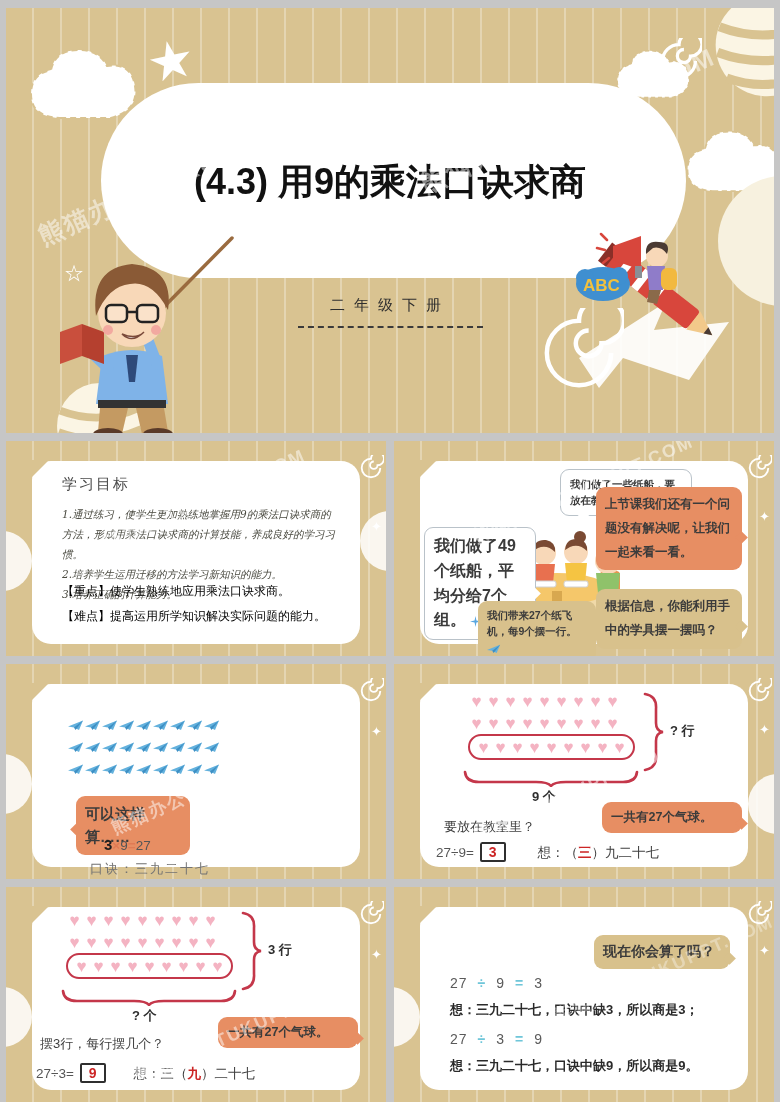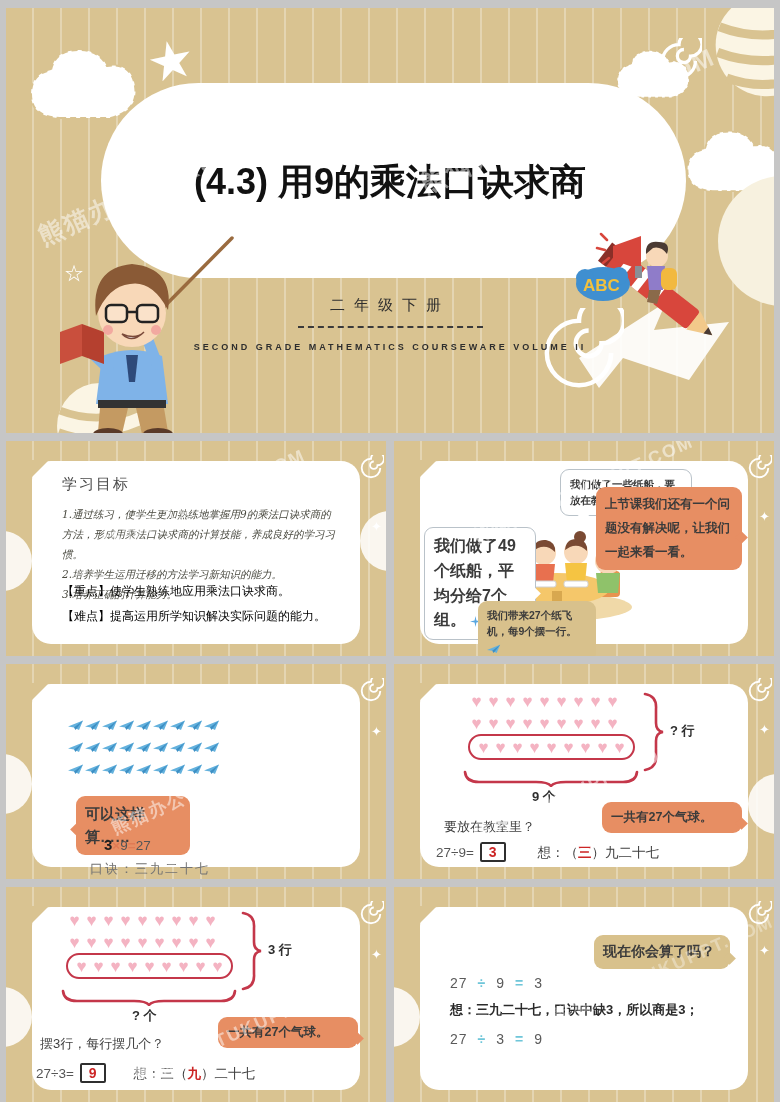--- a/index.html
+++ b/index.html
@@ -105,21 +105,20 @@
     <svg style="position:absolute;left:706px;top:-18px;" width="110" height="110" viewBox="0 0 60 60">
       <circle cx="30" cy="30" r="28" fill="#fbf5e4"></circle>
       <path d="M4,20 Q30,30 56,18 M3,34 Q30,44 57,32 M8,48 Q30,56 52,46" stroke="#d9c391" stroke-width="5" fill="none"></path>
     </svg>
     <div style="position:absolute;left:712px;top:168px;width:130px;height:130px;border-radius:50%;background:#f7f1df;"></div>
 
     <div class="blob"></div>
     <div class="big-title">(4.3) 用9的乘法口诀求商</div>
     <div class="subtitle">二年级下册</div>
     <div class="dash-line"></div>
-    <div class="subtitle-en">SECOND GRADE MATHEMATICS COURSEWARE VOLUME II</div>
 
     <svg style="position:absolute;left:26px;top:220px;" width="220" height="210" viewBox="0 0 220 210">
       <line x1="200" y1="10" x2="116" y2="95" stroke="#9a6b3f" stroke-width="3.5" stroke-linecap="round"></line>
       <path d="M70,128 Q100,116 130,128 L136,176 L64,176 Z" fill="#7fb3e8"></path>
       <path d="M125,136 L112,102" stroke="#7fb3e8" stroke-width="11" stroke-linecap="round"></path>
       <path d="M76,140 L48,114" stroke="#7fb3e8" stroke-width="11" stroke-linecap="round"></path>
       <path d="M28,104 L50,96 L50,128 L28,136 Z" fill="#c94f3d"></path>
       <path d="M50,96 L72,104 L72,136 L50,128 Z" fill="#b5402f"></path>
       <polygon points="94,127 106,127 103,154 97,154" fill="#2e4a7a"></polygon>
       <circle cx="100" cy="85" r="34" fill="#f8d8b8"></circle>
@@ -233,20 +232,23 @@
       <div class="bub tan t-br" style="left:58px;top:140px;width:100px;font-size:10.5px;">
         <span>我们带来27个纸飞机，每9个摆一行。</span>
         <svg width="14" height="10" viewBox="0 0 32 20" style="vertical-align:middle;">
             <polygon points="0,12 30,0 22,19 12,14" fill="#63b1dd"></polygon>
             <polygon points="12,14 30,0 15,19" fill="#3d8fc4"></polygon>
           </svg>
       </div>
       <div class="bub orange t-r" style="right:6px;top:26px;width:128px;font-size:12.5px;line-height:1.9;">
         <span>上节课我们还有一个问题没有解决呢，让我们一起来看一看。</span>
       </div>
+      <div class="bub tan t-r" style="right:6px;top:128px;width:128px;font-size:12.5px;line-height:1.9;">
+        <span>根据信息，你能利用手中的学具摆一摆吗？</span>
+      </div>
     </div>
     <div class="wm" style="left:70px;top:36px;font-size:18px;">熊猫办公 TUKUPPT.COM</div>
   </div>
 
   <div class="slide" id="s4">
     <svg class="spiral" style="right:2px;top:14px;" width="26" height="26" viewBox="0 0 28 28">
         <path d="M24,14 a10,10 0 1,1 -10,-10 a7,7 0 1,1 7,7 a4,4 0 1,1 -4,-4" stroke="#fff" stroke-width="2" fill="none"></path>
       </svg>
     <div class="crescent" style="left:-34px;top:90px;"></div>
     <div class="edge-star" style="right:4px;top:60px;">✦</div>
@@ -520,17 +522,18 @@
       <div class="bub tan t-r" style="left:174px;top:28px;width:118px;font-size:14px;">
         <span>现在你会算了吗？</span>
       </div>
       <div class="sum-eq" style="left:30px;top:68px;text-align:right;">
         <span>27</span><span class="top">÷</span><span>9</span><span class="top">=</span><span>3</span>
       </div>
       <div class="sum-think" style="left:30px;top:94px;">想：三九二十七，口诀中缺3，所以商是3；</div>
       <div class="sum-eq" style="left:30px;top:124px;">
         <span>27</span><span class="top">÷</span><span>3</span><span class="top">=</span><span>9</span>
       </div>
+      <div class="sum-think" style="left:30px;top:150px;">想：三九二十七，口诀中缺9，所以商是9。</div>
     </div>
     <div class="wm" style="left:150px;top:70px;font-size:18px;color:rgba(255,255,255,.35);">熊猫办公 TUKUPPT.COM</div>
   </div>
 
 </div>
 
 </body></html>

